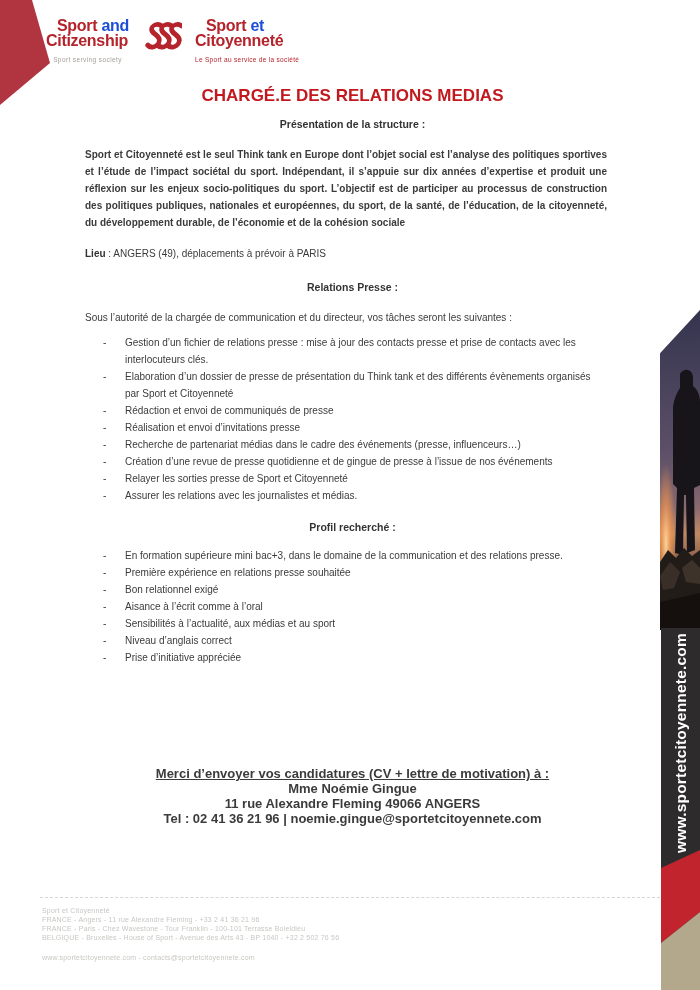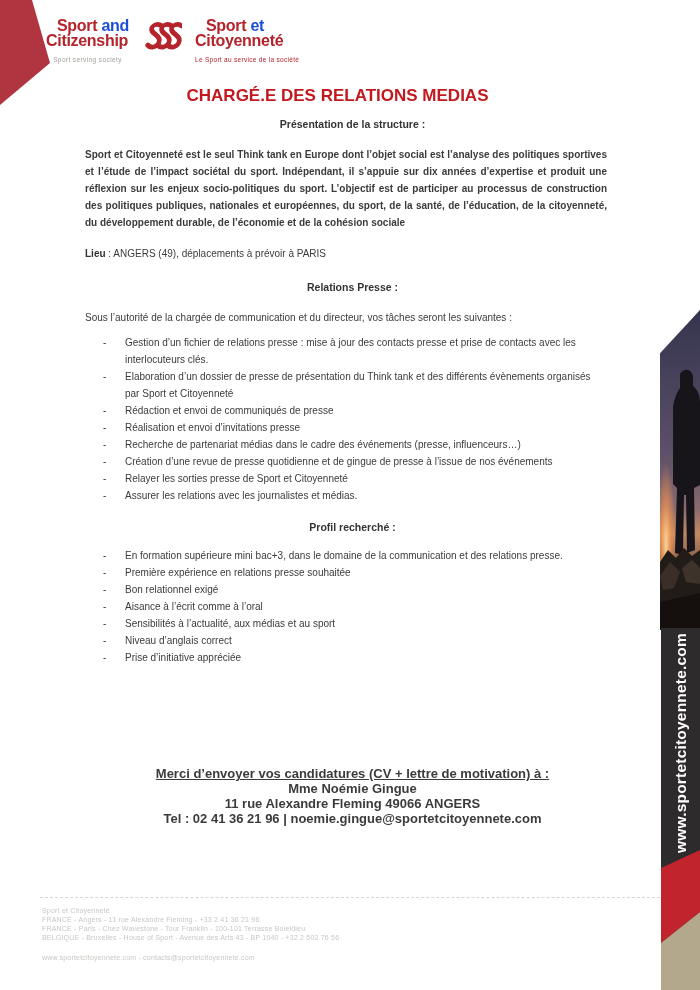--- a/index.html
+++ b/index.html
@@ -16,21 +16,21 @@
   .header{position:absolute;top:18px;left:46px;display:flex;align-items:flex-start;gap:13px;}
   .logo-block{line-height:15px;font-weight:bold;letter-spacing:-0.3px;}
   .logo-line1{padding-left:11px;}
   .logo-word-red{color:#b5232b;font-size:16px;text-align:right;}
   .logo-word-gray{color:#1d4ed8;font-size:16px;}
   .logo-tagline-gray{font-weight:normal;font-size:6.5px;letter-spacing:0.4px;color:#a39f99;text-align:center;margin-top:4px;}
   .logo-tagline-red{font-weight:normal;font-size:6.5px;letter-spacing:0.3px;color:#b5232b;text-align:center;margin-top:4px;}
   .sss-icon{margin-top:2px;}
   
   .doc-title{
-    position:absolute;top:86px;left:70px;width:535px;text-align:center;
+    position:absolute;top:86px;left:85px;width:535px;text-align:center;
     color:#c2191f;font-size:17px;font-weight:bold;letter-spacing:0px;
   }
   
   .content{position:absolute;top:116px;left:85px;width:535px;font-size:10px;line-height:17px;}
   .h-bold{font-weight:bold;font-size:10.5px;margin:0 0 13px 0;color:#333;text-align:center;}
   .para{margin:0 13px 14px 0;text-align:justify;font-weight:bold;}
   .lieu-line{margin:0 0 17px 0;}
   .lieu-label{font-weight:bold;color:#333;}
   .intro{margin:0 0 8px 0;}
   .blist{list-style:none;margin:0 0 15px 0;padding:0 14px 0 18px;}

